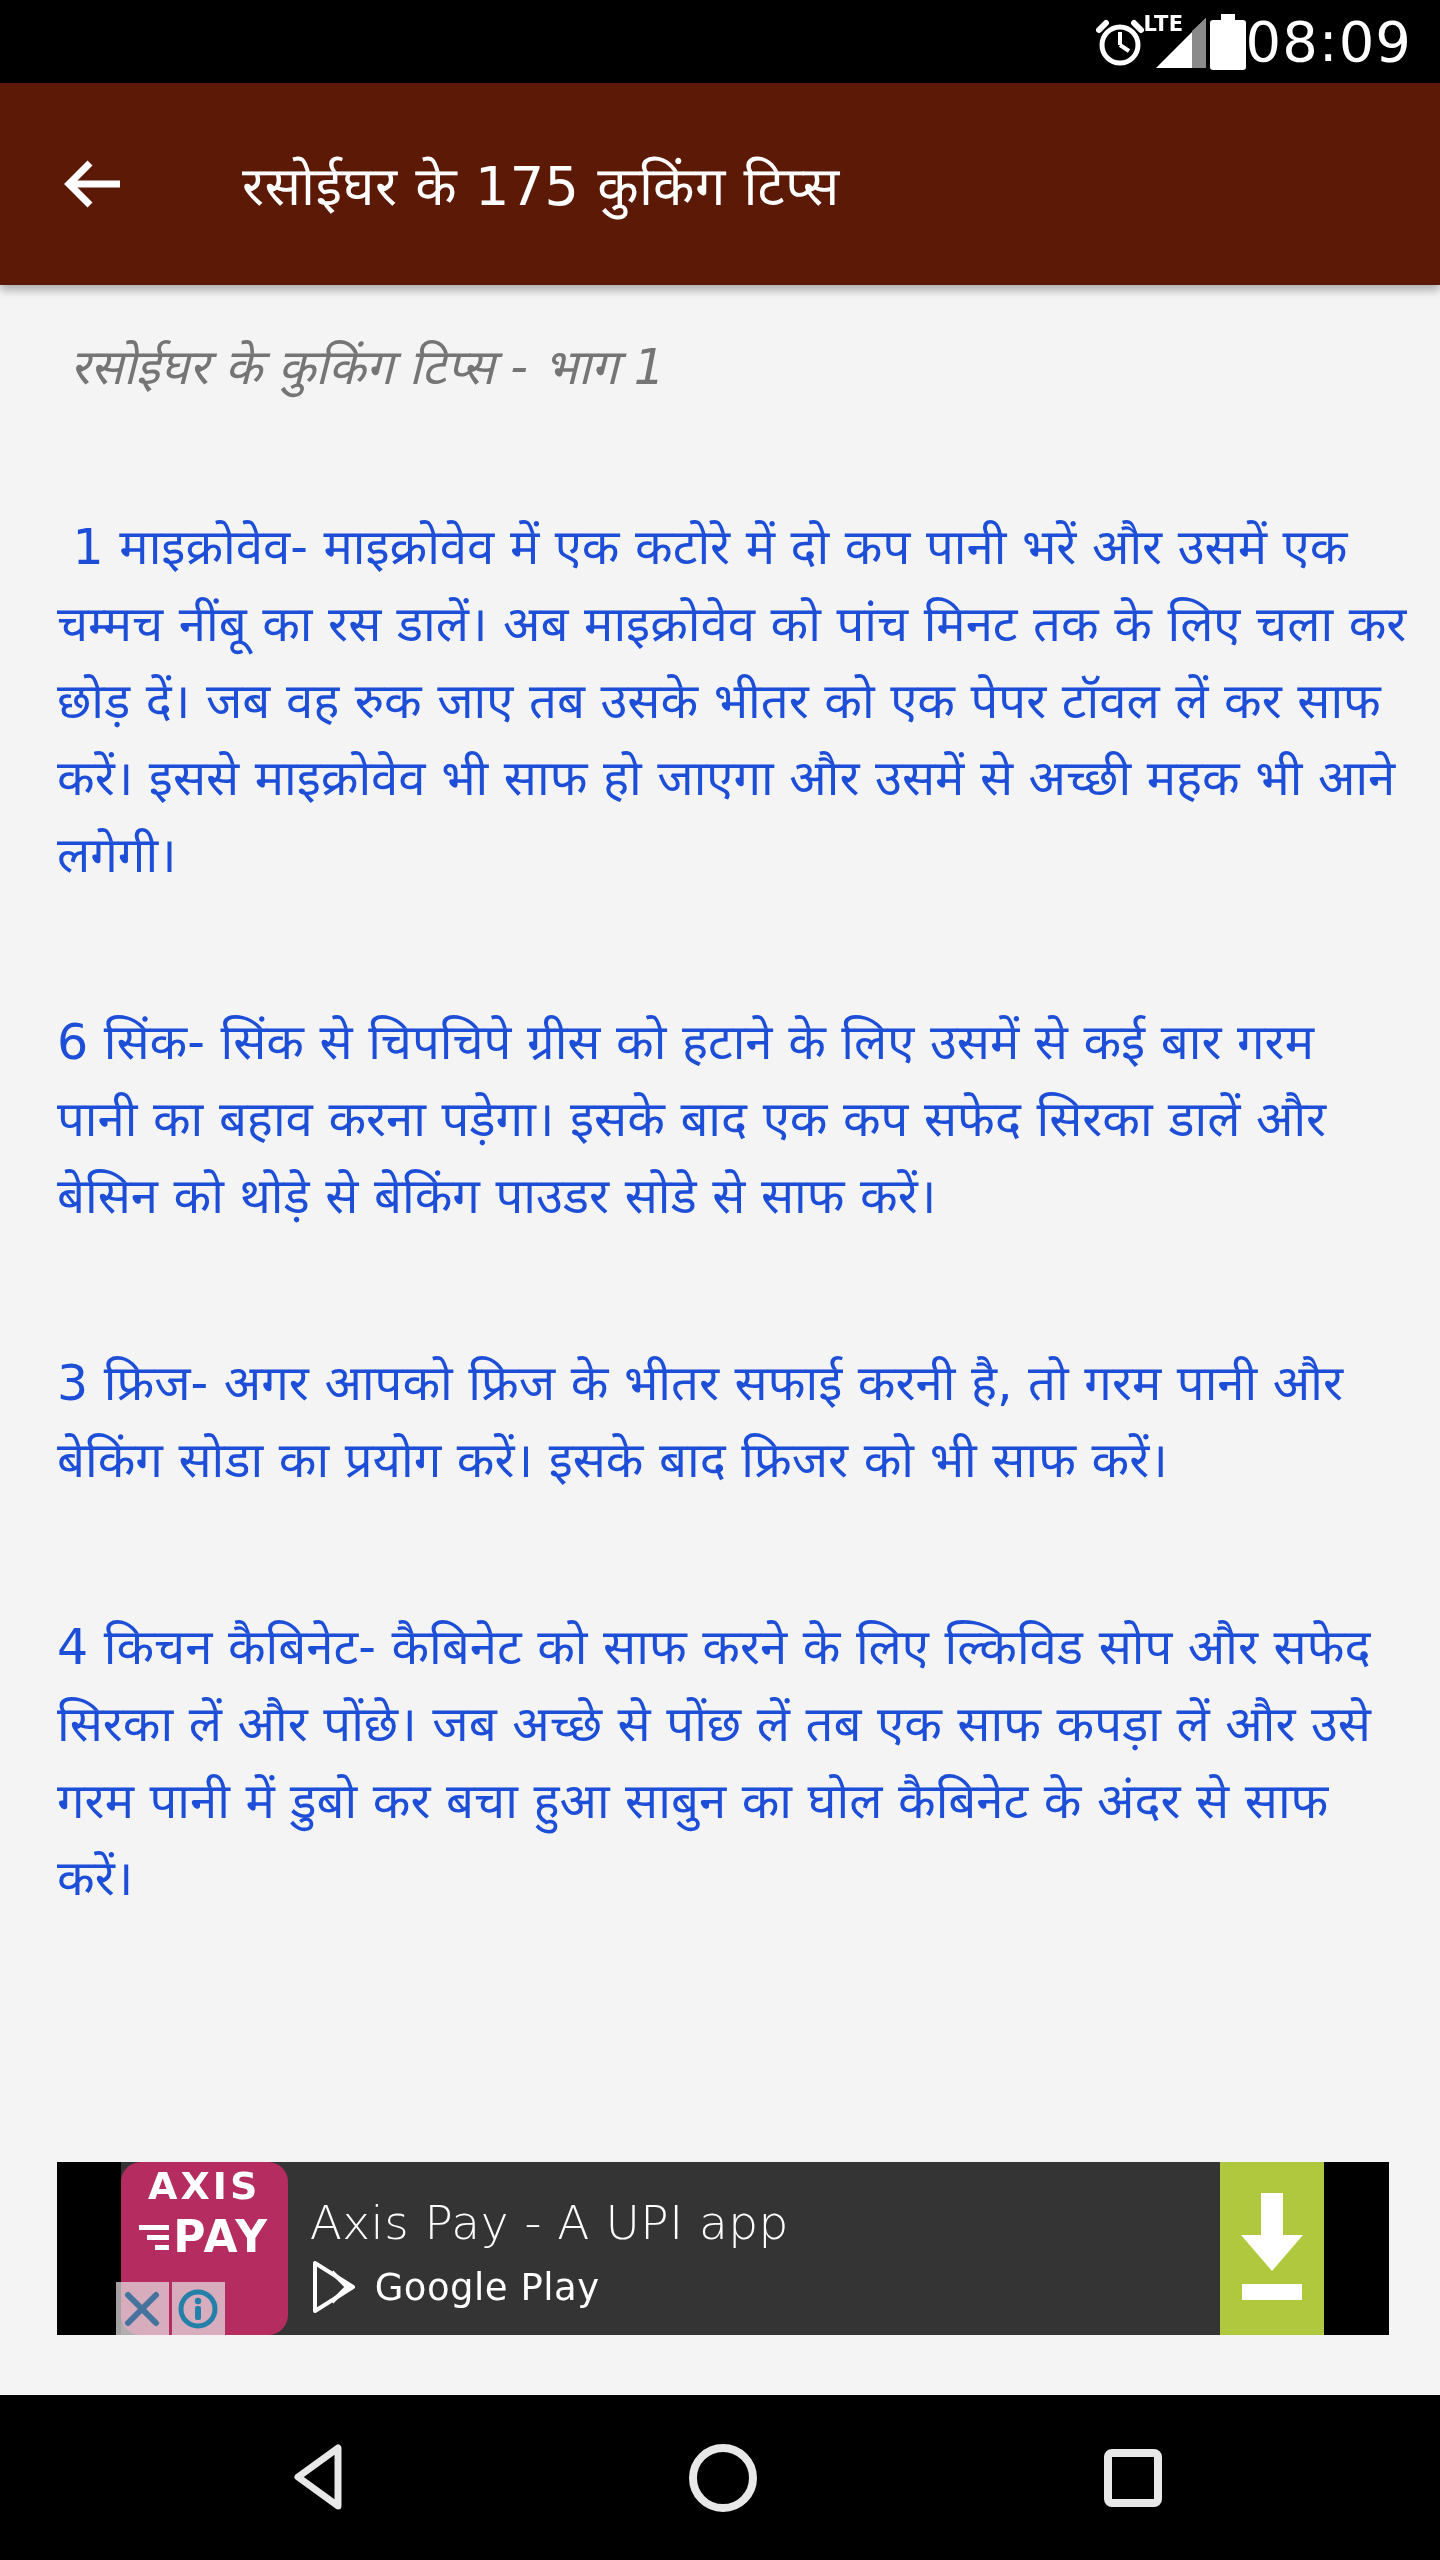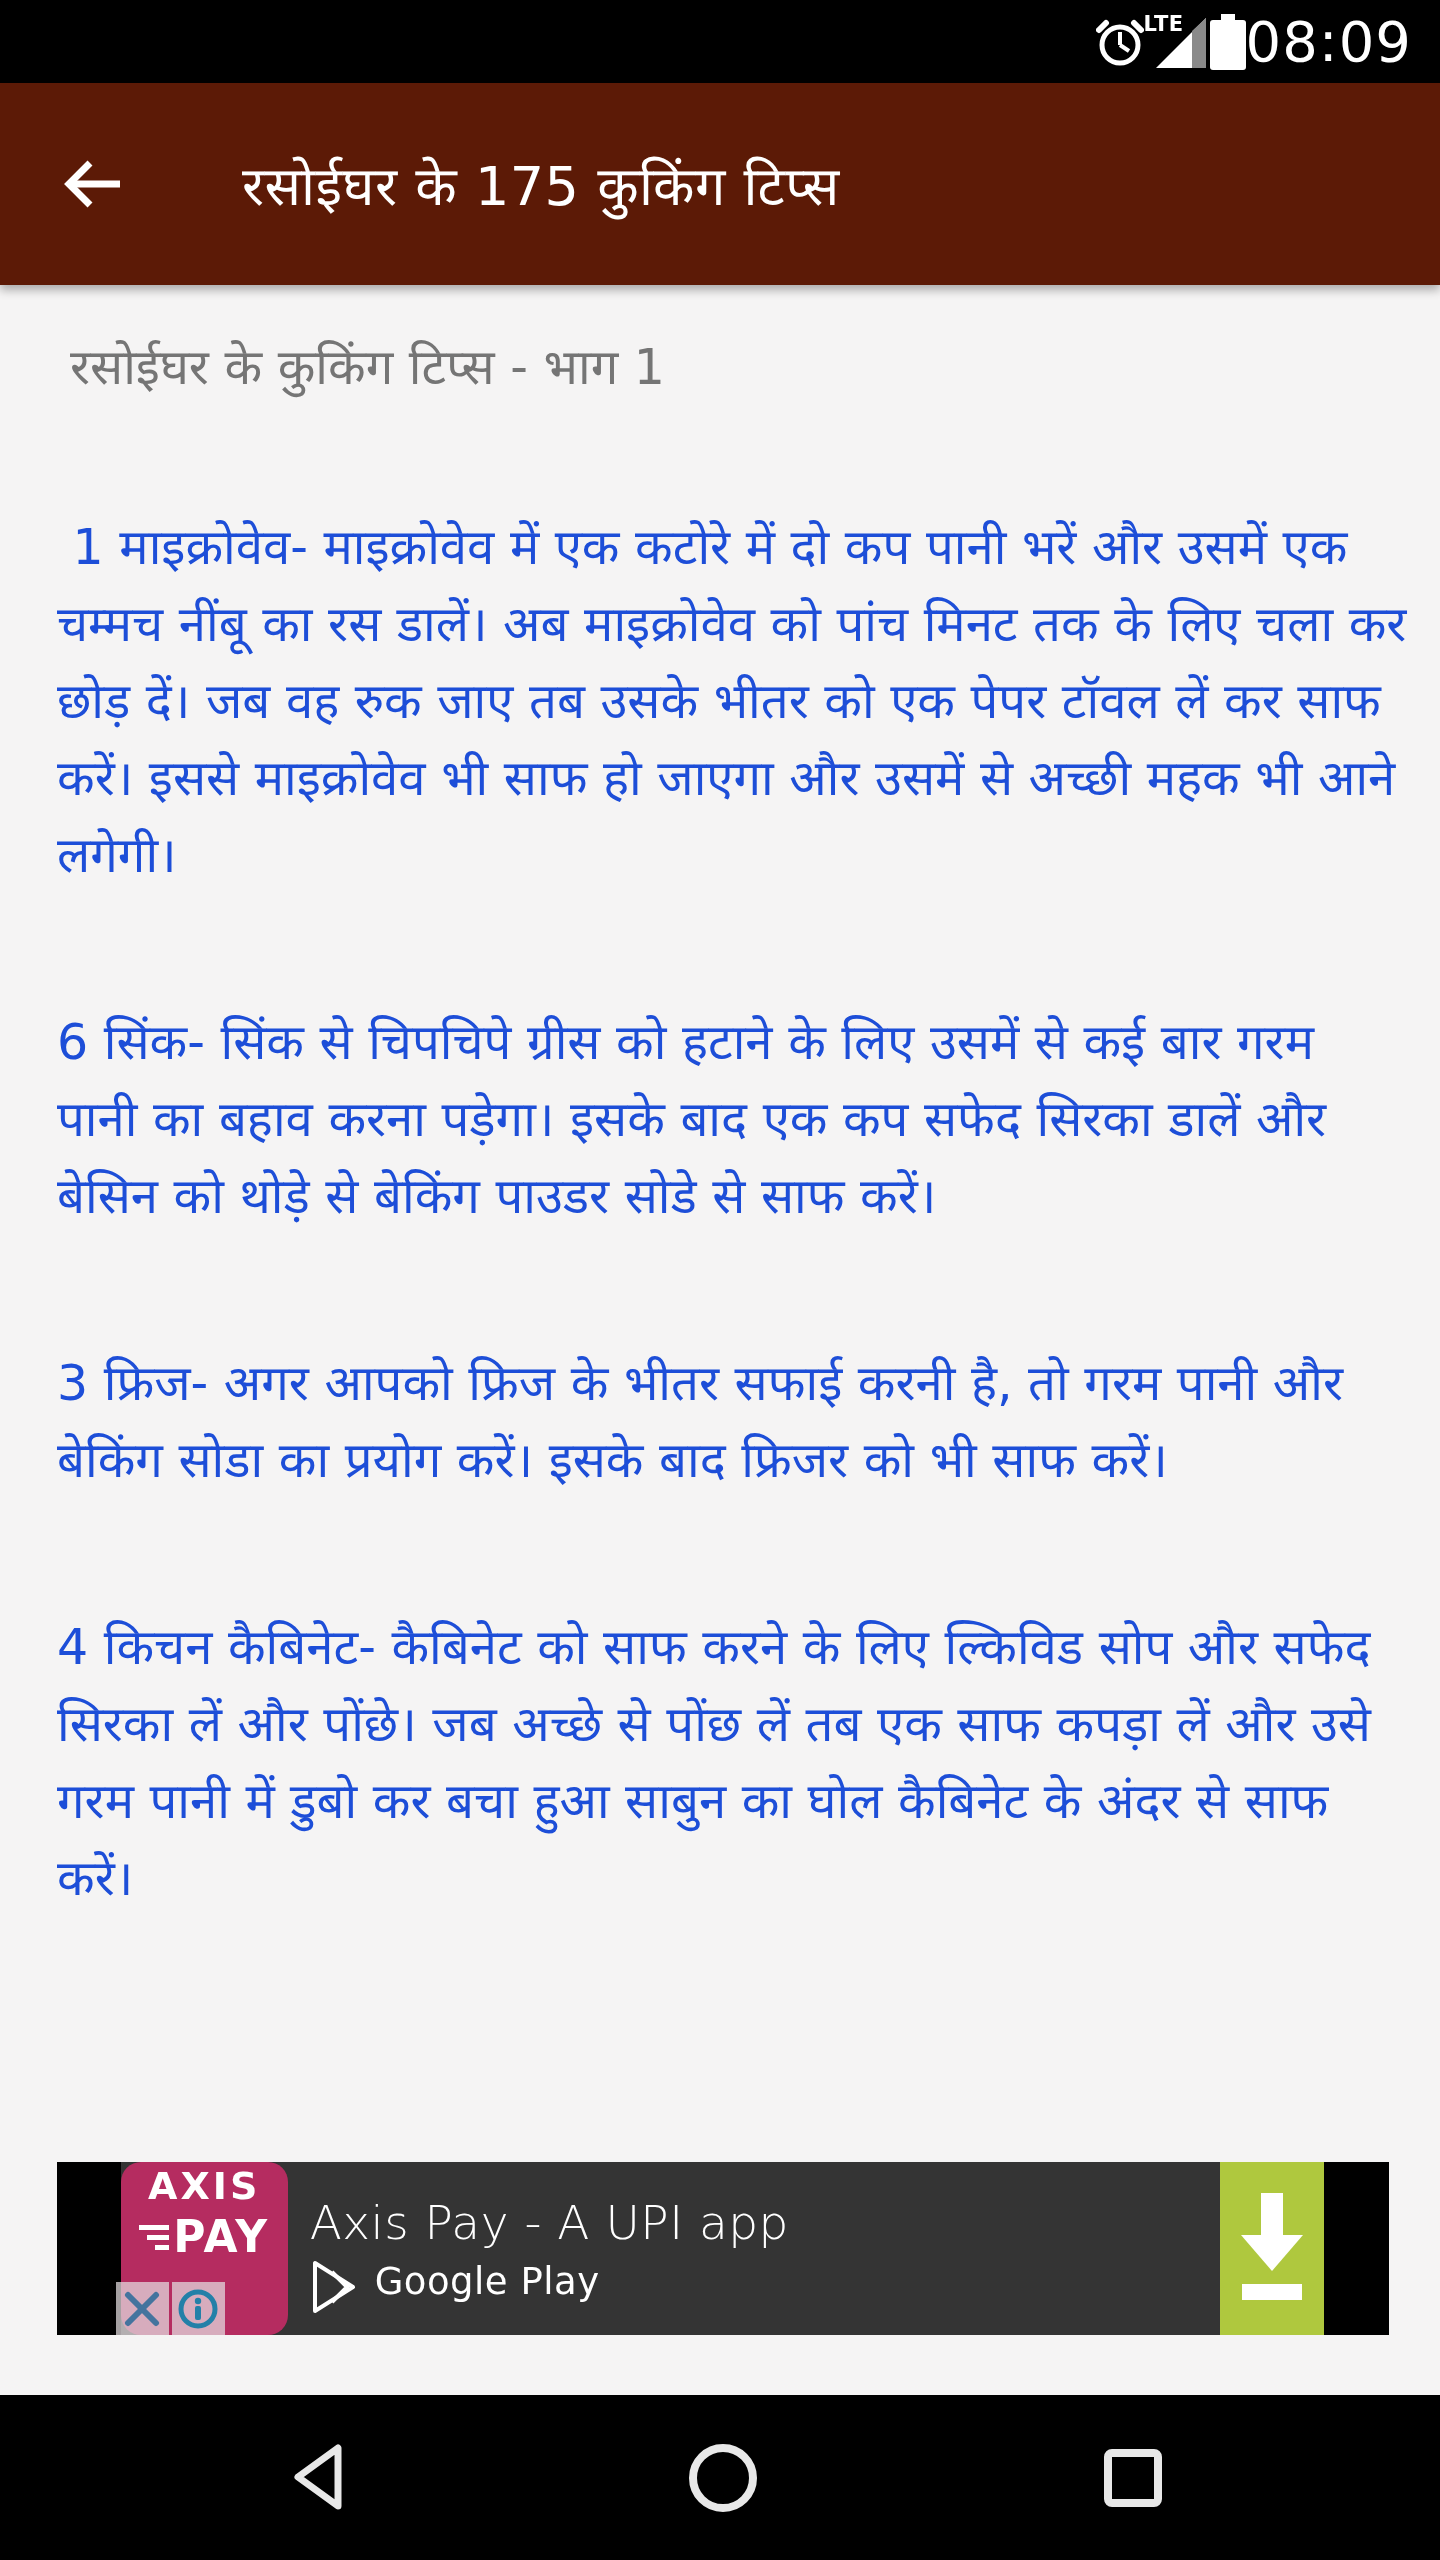--- a/index.html
+++ b/index.html
@@ -47,21 +47,21 @@
   
   .content {
     position: absolute; top: 285px; left: 0; right: 0; bottom: 165px;
     background: #F5F4F4;
     padding: 52px 32px 0 57px;
     overflow: hidden;
     color: #757575;
   }
   .content-heading {
     margin: 0; padding-left: 13px;
-    font-size: 49px; line-height: 62px; font-weight: 400; color: #757575;
+    font-size: 49px; line-height: 62px; font-weight: 400; color: #757575; font-style: italic;
   }
   .tip-paragraph {
     margin: 110px 0 0 0;
     font-size: 49px; line-height: 77px; font-weight: 400; color: #1d4ed8;
     white-space: pre-wrap;
   }
 
   
   .ad-banner {
     position: absolute; left: 57px; top: 2162px; width: 1332px; height: 173px;
@@ -84,21 +84,21 @@
   .speed-lines span:nth-child(3) { width: 14px; }
   .ad-logo-bottom { color: #fff; font-size: 44px; font-weight: 700; letter-spacing: 2px; line-height: 46px; }
   .ad-choice-row { position: absolute; left: -5px; bottom: 0; display: flex; }
   .ad-choice-box {
     width: 53px; height: 53px; margin-right: 3px;
     background: rgba(228,222,225,0.72);
     display: flex; align-items: center; justify-content: center;
   }
   .ad-main { width: 932px; padding-left: 22px; color: #fff; }
   .ad-title { margin-top: 33px; font-size: 47px; font-weight: 300; letter-spacing: 0.5px; }
-  .ad-store-row { display: flex; gap: 15px; margin-top: 10px; }
+  .ad-store-row { display: flex; align-items: center; gap: 15px; margin-top: 10px; }
   .ad-store-name { font-size: 37px; font-weight: 500; letter-spacing: 0.5px; }
   .ad-install {
     width: 169px; height: 100%; background: #AFC83E;
     display: flex; align-items: center; justify-content: center;
   }
   .ad-right-pad { width: 105px; height: 100%; background: #000; }
 
   
   .nav-bar { position: absolute; left: 0; right: 0; bottom: 0; height: 165px; background: #000; z-index: 7; }
   .nav-icon { position: absolute; display: block; }

